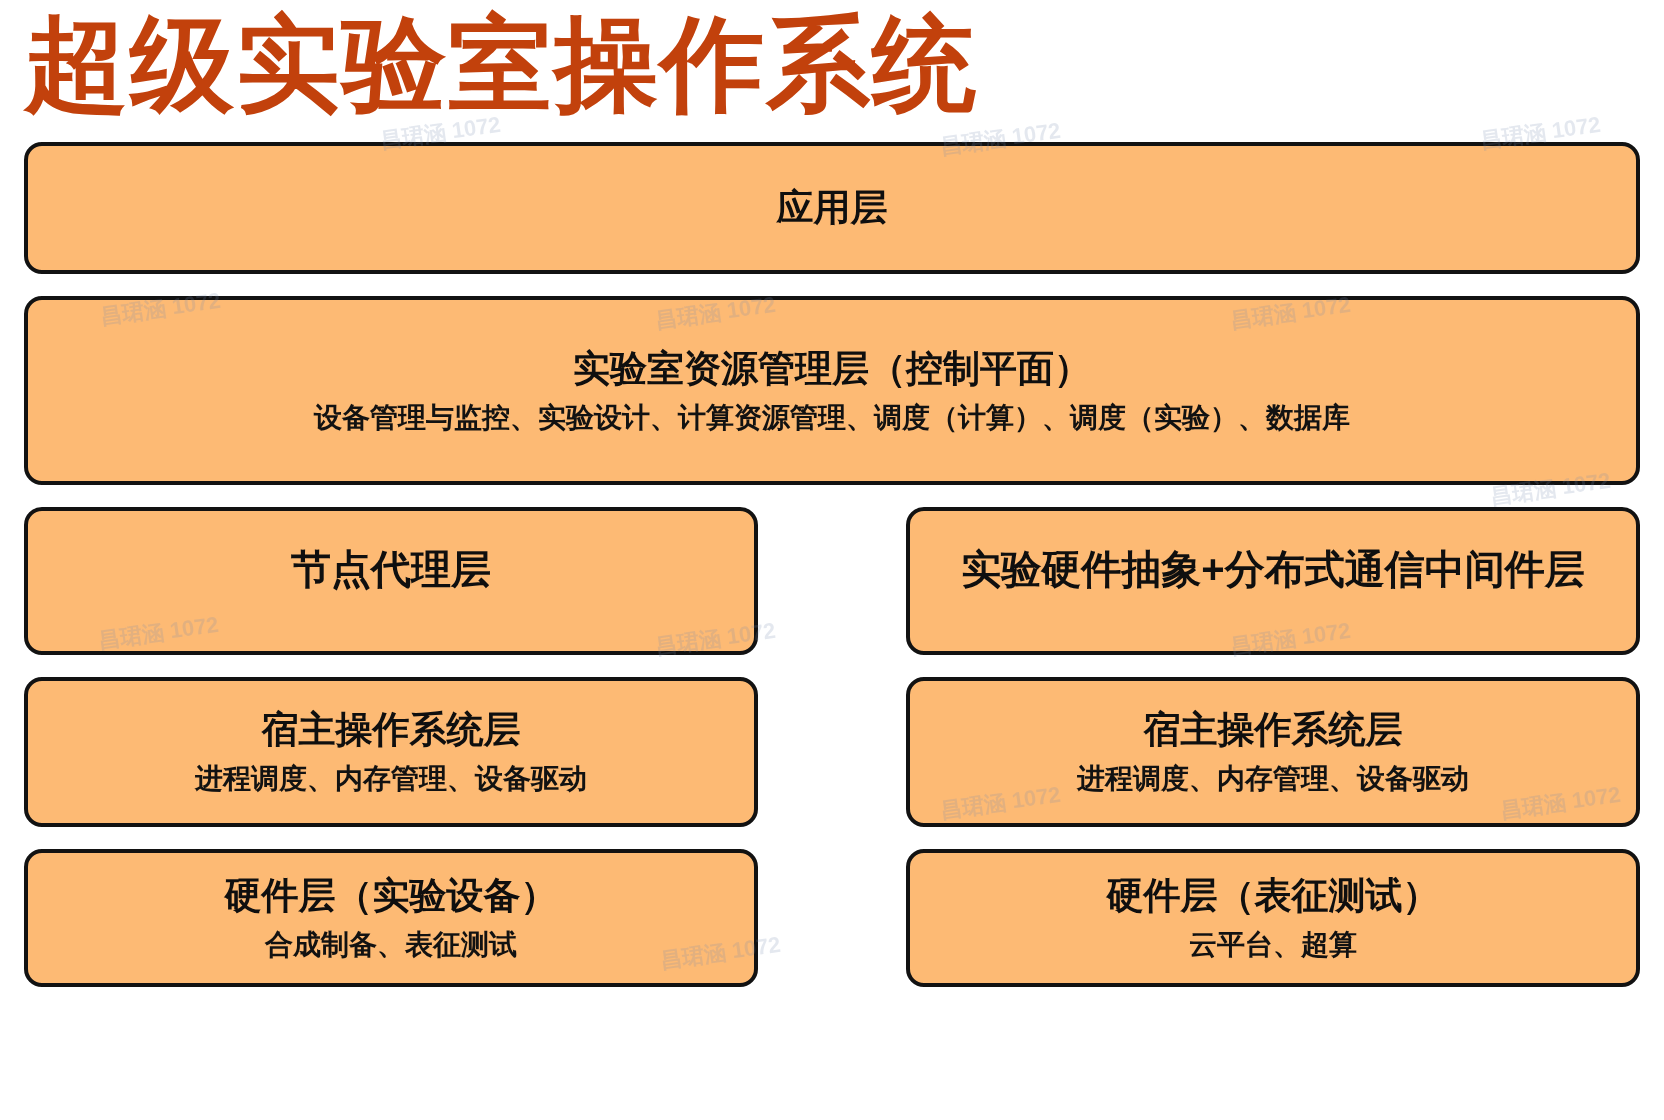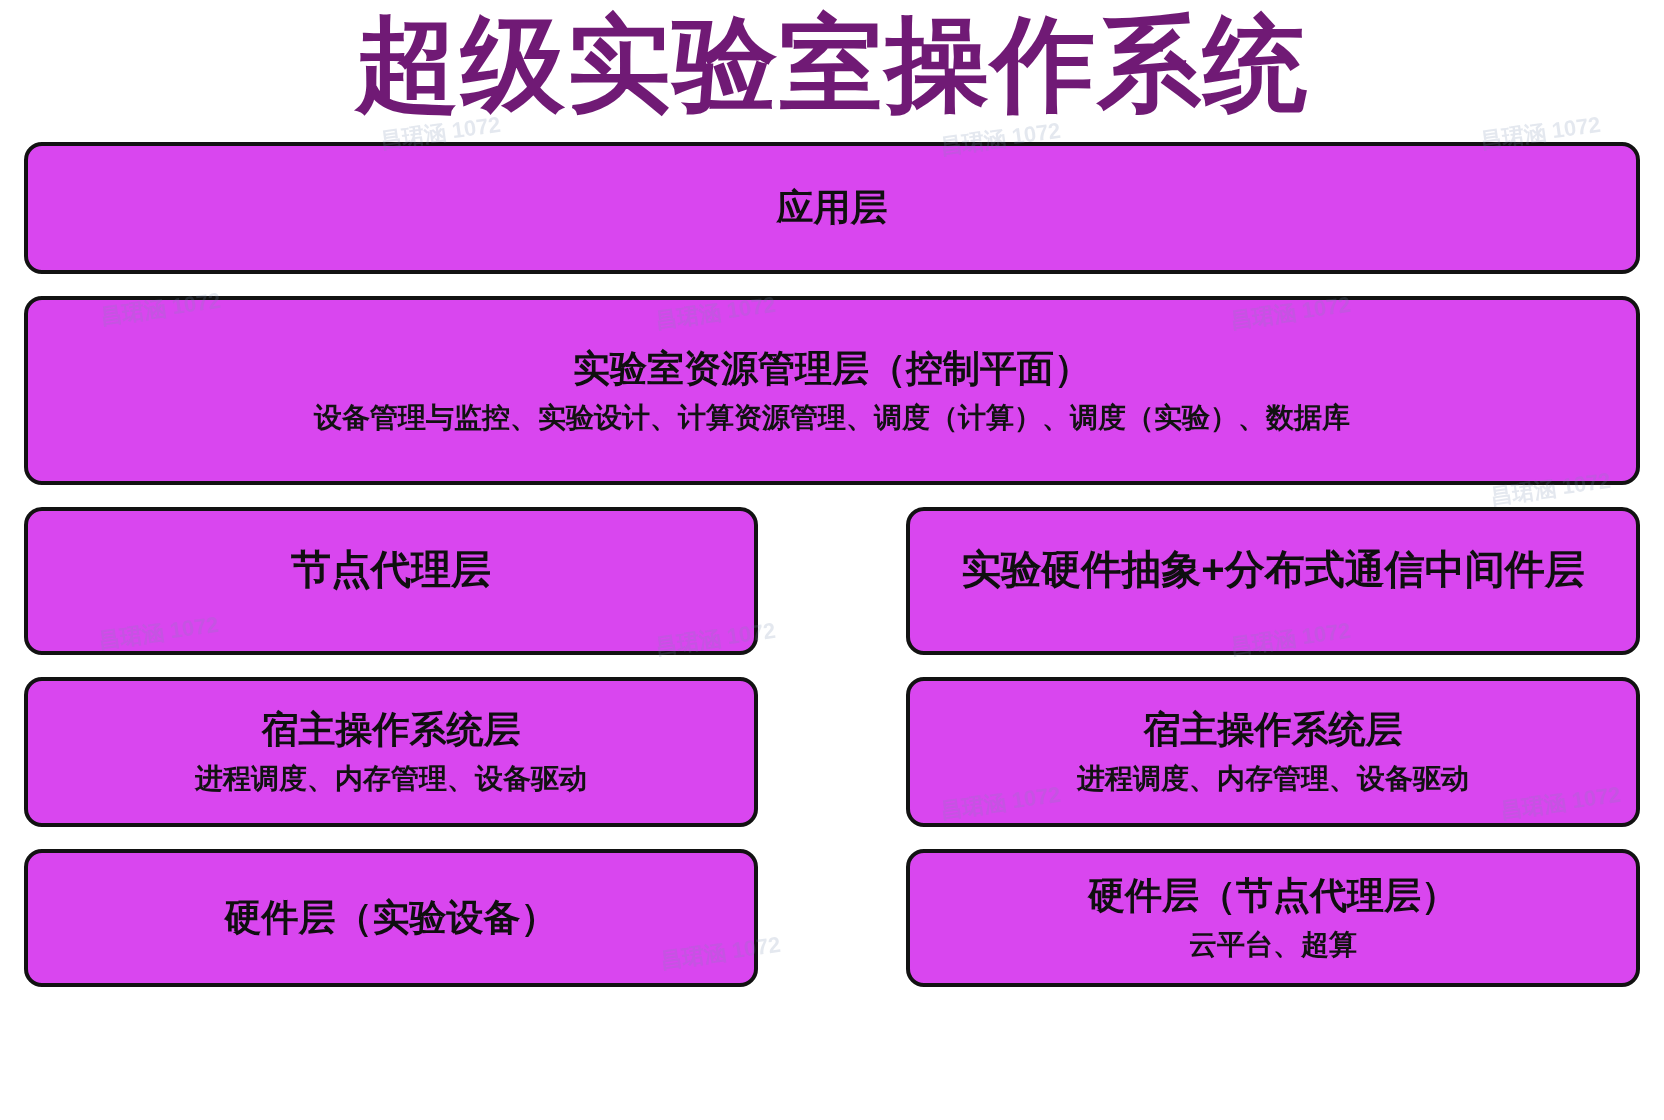--- a/index.html
+++ b/index.html
@@ -16,41 +16,40 @@
     position: relative;
   }
   .page {
     position: relative;
     width: 1664px;
     height: 1120px;
     box-sizing: border-box;
     padding: 0 24px;
   }
   .title {
-    text-align: center;
     font-size: 104px;
     font-weight: 800;
     letter-spacing: 2px;
     line-height: 1.12;
     margin: 6px 0 20px 0;
-    color: #701a75;
+    color: #c2410c;
   }
   .stack {
     display: flex;
     flex-direction: column;
     gap: 22px;
   }
   .row {
     display: flex;
     gap: 148px;
   }
   .box {
     border: 4px solid #121212;
     border-radius: 18px;
-    background: #d946ef;
+    background: #fdba74;
     box-sizing: border-box;
     display: flex;
     flex-direction: column;
     align-items: center;
     justify-content: center;
     text-align: center;
     padding: 14px 18px;
   }
   .box.full {
     width: 100%;
@@ -133,23 +132,24 @@
       </div>
       <div class="box half h-host">
         <div class="head">宿主操作系统层</div>
         <div class="sub">进程调度、内存管理、设备驱动</div>
       </div>
     </div>
 
     <div class="row">
       <div class="box half h-hw">
         <div class="head">硬件层（实验设备）</div>
+        <div class="sub">合成制备、表征测试</div>
       </div>
       <div class="box half h-hw">
-        <div class="head">硬件层（节点代理层）</div>
+        <div class="head">硬件层（表征测试）</div>
         <div class="sub">云平台、超算</div>
       </div>
     </div>
 
   </div>
 
   <div id="watermark-layer">
       <div class="wm" style="left: 380px; top: 112px;">昌珺涵 1072</div>
       <div class="wm" style="left: 940px; top: 118px;">昌珺涵 1072</div>
       <div class="wm" style="left: 1480px; top: 112px;">昌珺涵 1072</div>

